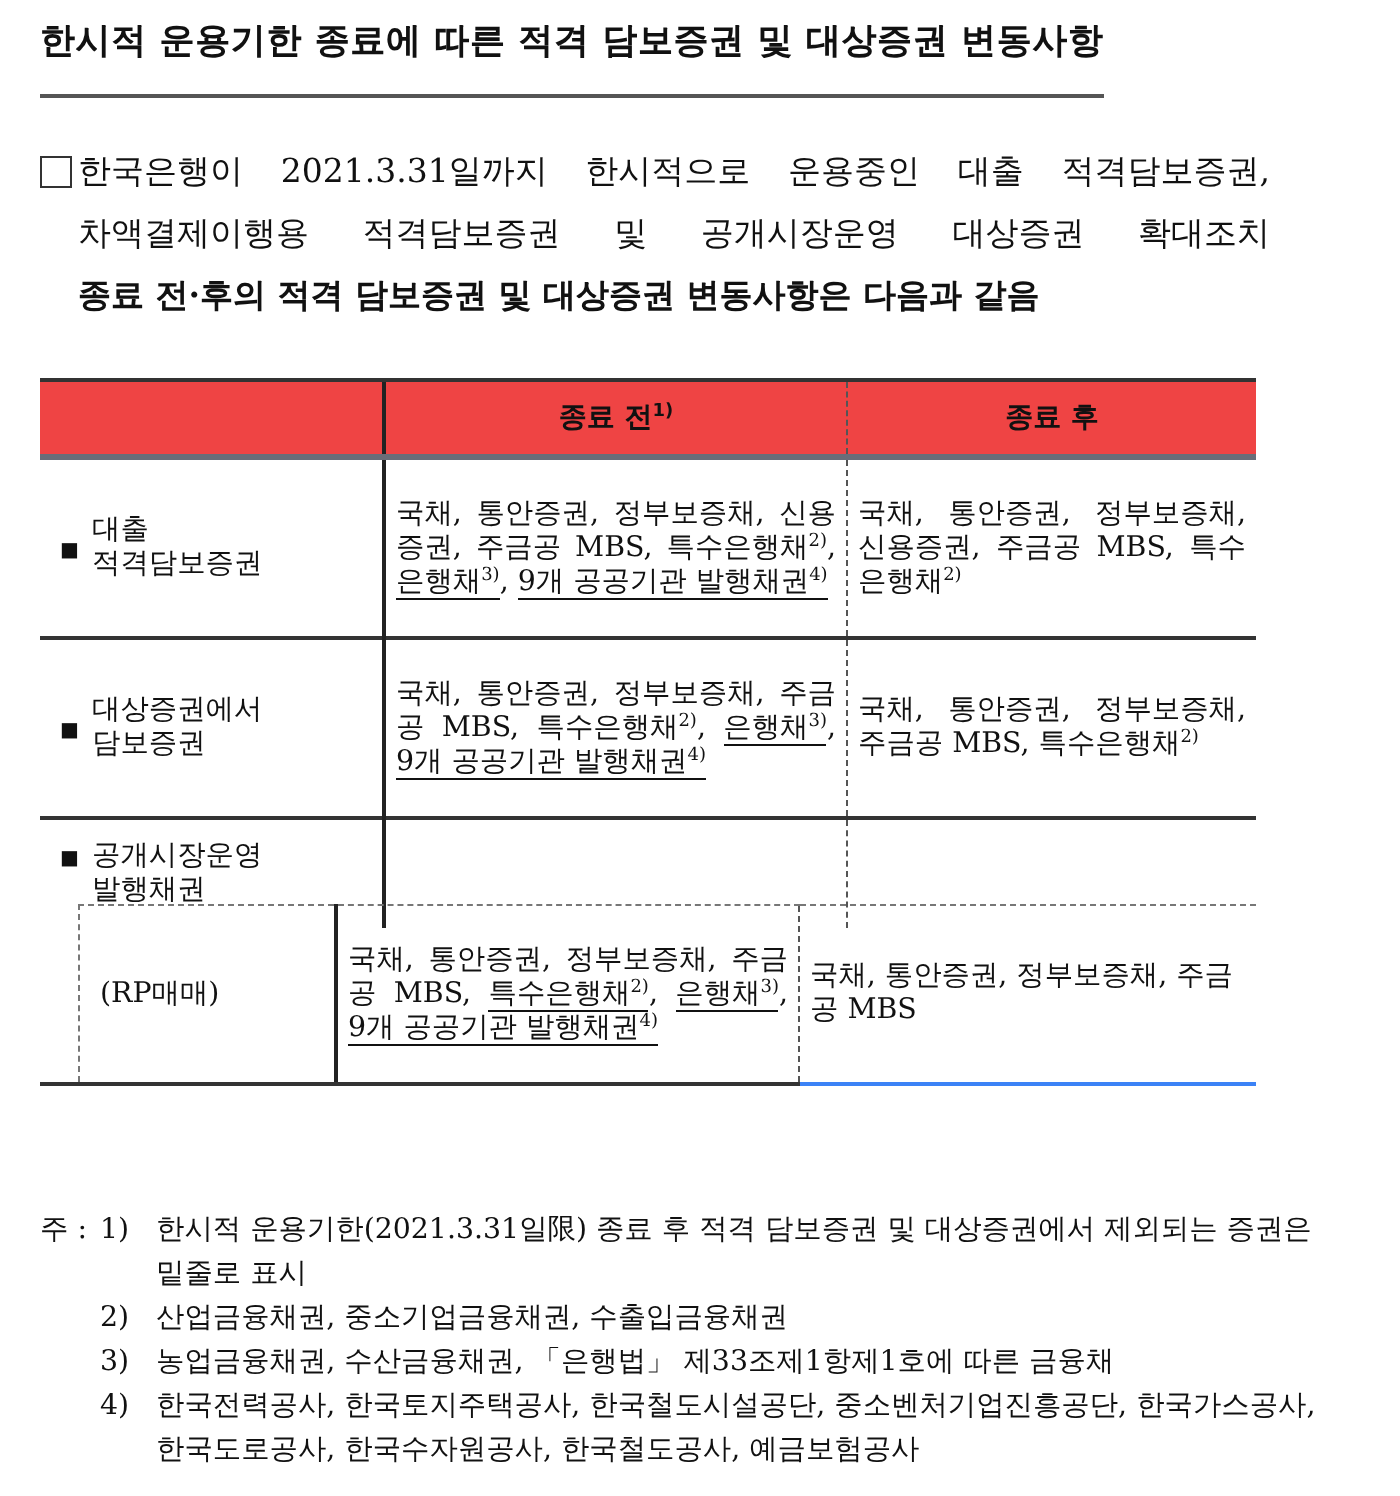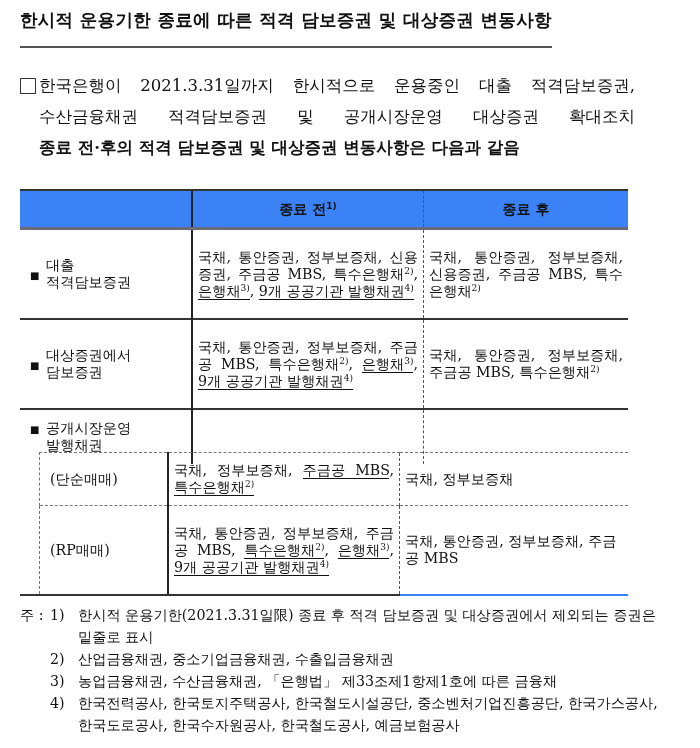--- a/index.html
+++ b/index.html
@@ -10,21 +10,21 @@
            letter-spacing:0.3px; white-space:nowrap; }
   .title span { border-bottom:2px solid #555; padding-bottom:16px; }
   .intro { position:absolute; left:20px; top:70px; width:615px; font-size:16.5px; line-height:31px; }
   .intro .box { position:absolute; left:0; top:8px; width:14px; height:14px; border:1.3px solid #333; }
   .intro .txt { margin-left:19px; text-align:justify; }
   .intro .line { display:block; white-space:nowrap; text-align:justify; text-align-last:justify; }
   .intro .line.last { text-align-last:left;font-weight:bold; }
 
   table.tbl { position:absolute; left:20px; top:189px; width:608px; border-collapse:collapse;
               font-size:14.2px; line-height:17px; }
-  .tbl th { background:#3b82f6; height:34px; font-family:"DejaVu Sans", sans-serif; font-weight:bold;
+  .tbl th { background:#ef4444; height:34px; font-family:"DejaVu Sans", sans-serif; font-weight:bold;
             font-size:14px; border-top:2px solid #333; border-bottom:3px solid #6a6d78; }
   .tbl td { vertical-align:middle; padding:6px 5px; }
   .c1 { width:140px; }
   .c2 { width:220px; border-left:2px solid #222; }
   .c3 { border-left:1px dashed #555; }
   .tbl th.c2 { border-left:2px solid #222; }
   .tbl th.c3 { border-left:1px dashed #555; }
   .row-sep td { border-top:2px solid #333; }
   .lbl { position:relative; padding-left:26px !important; }
   .lbl .bullet { position:absolute; left:10px; top:50%; margin-top:-7px; font-size:10px; }
@@ -39,21 +39,21 @@
 </style>
 </head>
 <body>
 
 <div class="title"><span>한시적 운용기한 종료에 따른 적격 담보증권 및 대상증권 변동사항</span></div>
 
 <div class="intro">
   <div class="box"></div>
   <div class="txt">
     <span class="line">한국은행이 2021.3.31일까지 한시적으로 운용중인 대출 적격담보증권,</span>
-    <span class="line">수산금융채권 적격담보증권 및 공개시장운영 대상증권 확대조치</span>
+    <span class="line">차액결제이행용 적격담보증권 및 공개시장운영 대상증권 확대조치</span>
     <span class="line last">종료 전·후의 적격 담보증권 및 대상증권 변동사항은 다음과 같음</span>
   </div>
 </div>
 
 <table class="tbl">
   <thead>
     <tr>
       <th class="c1"></th>
       <th class="c2"><span>종료 전</span><sup>1)</sup></th>
       <th class="c3">종료 후</th>
@@ -97,28 +97,20 @@
       </td>
       <td class="c2"></td>
       <td class="c3"></td>
     </tr>
   </tbody>
 </table>
 
 <table class="tbl" style="top:452px;">
   <tbody>
     <tr>
-      <td style="width:19px; padding:0;"></td>
-      <td style="width:112px; height:40px; border-left:1px dashed #777; border-top:1px dashed #777; padding-left:10px;">(단순매매)</td>
-      <td class="c2 just" style="border-top:1px dashed #777;">
-        <span>국채, 정부보증채, </span><u><span>주금공 MBS</span></u><span>, </span><u><span>특수은행채</span><sup>2)</sup></u>
-      </td>
-      <td class="c3" style="border-top:1px dashed #777;">국채, 정부보증채</td>
-    </tr>
-    <tr>
       <td style="width:19px; padding:0; border-bottom:2px solid #333;"></td>
       <td style="width:112px; height:76px; border-left:1px dashed #777; border-top:1px dashed #777; border-bottom:2px solid #333; padding-left:10px;">(RP매매)</td>
       <td class="c2 just" style="border-top:1px dashed #777; border-bottom:2px solid #333;">
         <span>국채, 통안증권, 정부보증채, 주금공 MBS, </span><u><span>특수은행채</span><sup>2)</sup></u><span>, </span><u><span>은행채</span><sup>3)</sup></u><span>, </span><u><span>9개 공공기관 발행채권</span><sup>4)</sup></u>
       </td>
       <td class="c3" style="border-top:1px dashed #777; border-bottom:2px solid #3b82f6;">국채, 통안증권, 정부보증채, 주금공 MBS</td>
     </tr>
   </tbody>
 </table>
 

